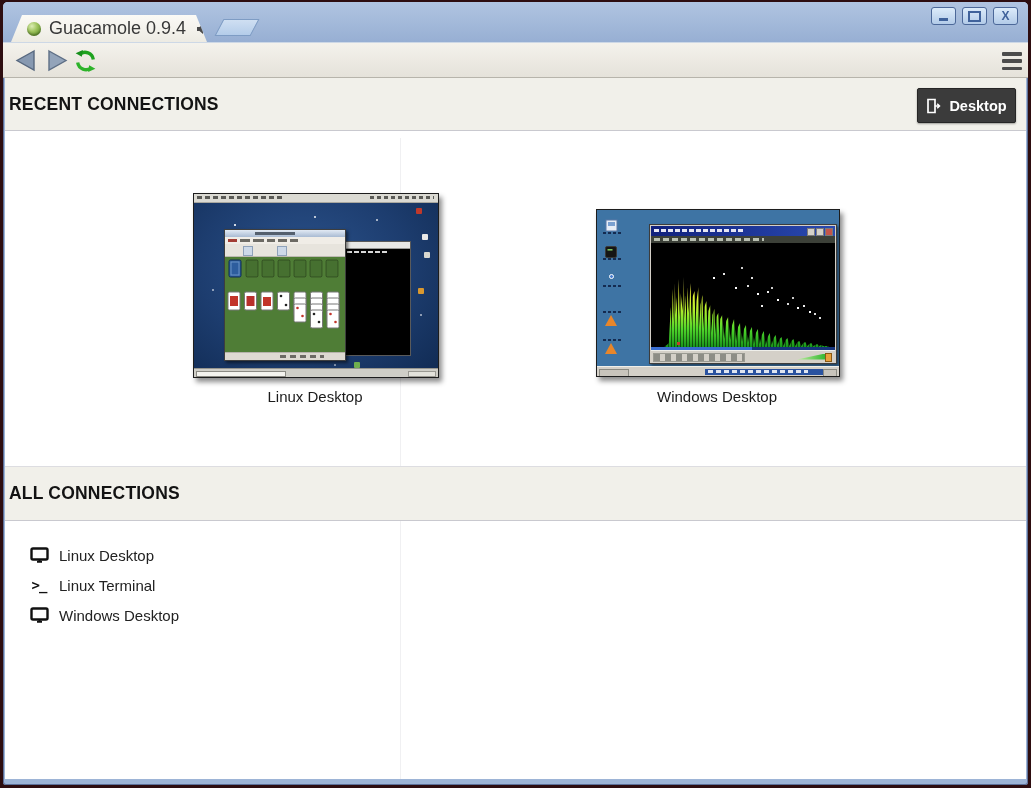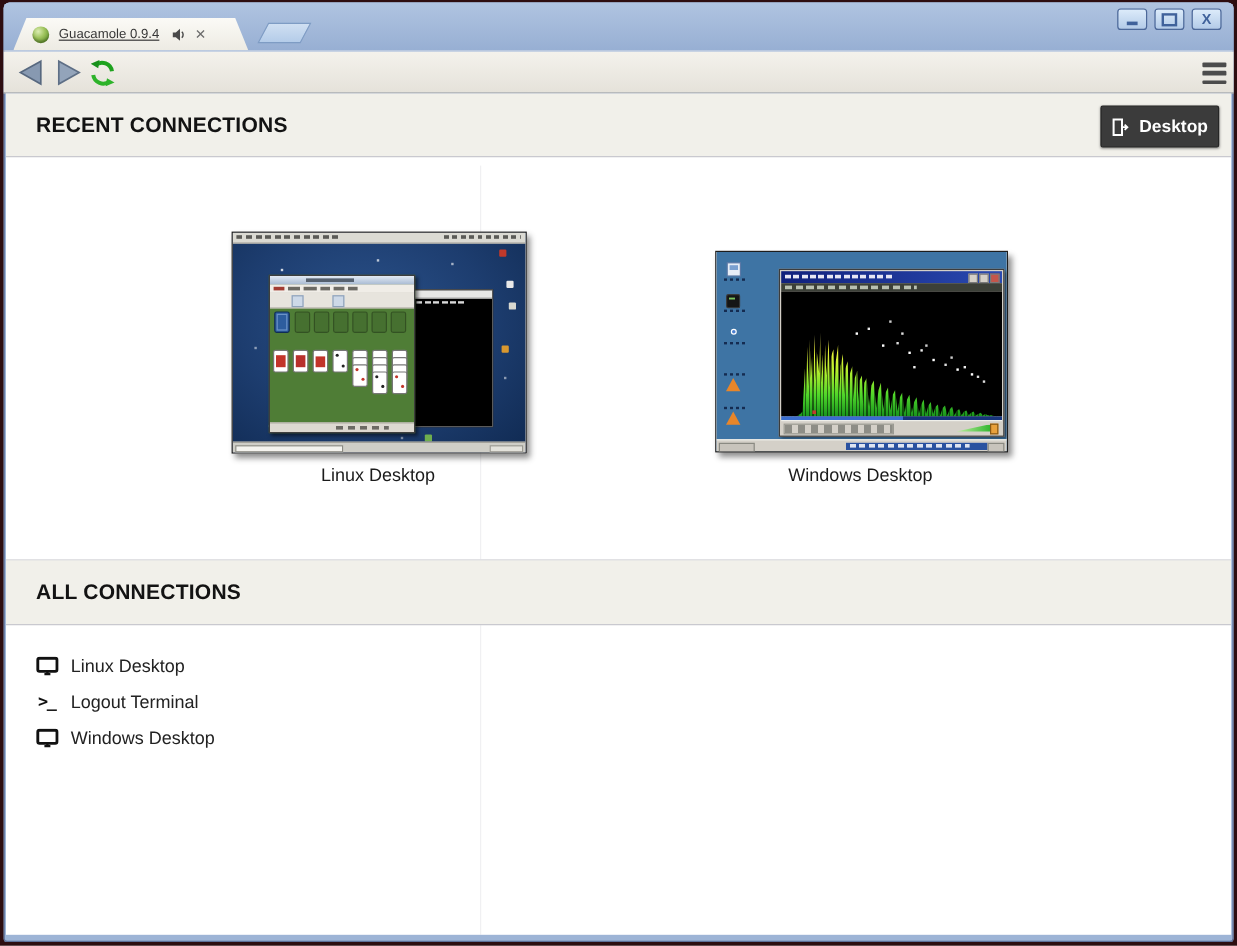--- a/index.html
+++ b/index.html
@@ -21,21 +21,21 @@
   .wbtn .x{color:#40629b;font-weight:bold;font-size:12px;line-height:1;}
 
   
   .tab{position:absolute;left:8px;top:13px;width:196px;height:27px;
     background:linear-gradient(#fbfaf6,#edebe3);
     clip-path:polygon(0 100%,11px 0,calc(100% - 11px) 0,100% 100%);
     display:flex;align-items:center;padding:0 14px 0 16px;box-sizing:border-box;cursor:pointer;}
   .favicon{width:14px;height:14px;border-radius:50%;flex:0 0 auto;
     background:radial-gradient(circle at 35% 30%,#dcedb4 0%,#9fc45e 40%,#6a9a33 75%,#547e27 100%);
     box-shadow:inset 0 -2px 2px rgba(0,0,0,.25);}
-  .tabtitle{font-size:11px;color:#383838;margin-left:8px;white-space:nowrap;text-decoration:underline;}
+  .tabtitle{font-size:18px;color:#383838;margin-left:8px;white-space:nowrap;}
   .tab-audio{margin-left:10px;flex:0 0 auto;}
   .tabclose{margin-left:8px;color:#6d6d6d;font-size:15px;line-height:1;cursor:pointer;}
   .newtab{position:absolute;left:216px;top:17px;width:34px;height:15px;
     background:linear-gradient(#cfdff2,#b4cce9);border:1px solid #7e9cc4;transform:skewX(-28deg);cursor:pointer;}
 
   
   .toolbar{position:absolute;left:0;top:40px;width:100%;height:36px;
     background:linear-gradient(#f4f2ec,#e5e2da);border-top:1px solid #cdd8e6;border-bottom:1px solid #b7b4ab;box-sizing:border-box;}
   .navbtn{position:absolute;top:5px;width:26px;height:25px;cursor:pointer;}
   .urlbar{position:absolute;left:104px;top:5px;width:889px;height:26px;background:#fff;
@@ -50,21 +50,21 @@
   .star{color:#c9c9c9;font-size:17px;line-height:1;cursor:pointer;margin-right:10px;}
   .keyicon{cursor:pointer;}
   .menubtn{position:absolute;left:999px;top:9px;width:20px;height:18px;display:flex;flex-direction:column;justify-content:space-between;cursor:pointer;}
   .menubtn i{display:block;height:3.5px;background:#4c4c4c;border-radius:1px;}
 
   
   .content{position:absolute;left:2px;right:2px;top:76px;bottom:6px;background:#fff;overflow:hidden;}
   .artifact-line{position:absolute;left:395px;top:60px;bottom:0;width:1px;background:rgba(130,130,150,.12);}
 
   .section-header{position:relative;height:53px;background:#f1f0ea;border-bottom:1px solid #c9c9cf;
-    display:flex;align-items:center;padding-left:25px;box-sizing:border-box;}
+    display:flex;align-items:center;padding-left:4px;box-sizing:border-box;}
   .section-header h2{margin:0;font-size:17.5px;letter-spacing:.2px;color:#131313;font-weight:bold;}
   .all-header{position:absolute;left:0;right:0;top:388px;height:55px;border-top:1px solid #dddde1;}
 
   .logout{position:absolute;right:10px;top:10px;width:97px;height:33px;background:#3b3b3b;border:1px solid #262626;
     border-radius:2px;box-shadow:0 1px 2px rgba(0,0,0,.35);display:flex;align-items:center;justify-content:center;gap:8px;
     color:#fff;font-size:14.5px;font-weight:bold;cursor:pointer;}
 
   .figure{position:absolute;cursor:pointer;}
   .thumb{position:relative;overflow:hidden;border:1px solid #1d1d1d;box-shadow:3px 4px 5px rgba(0,0,0,.45);}
   .caption{position:absolute;text-align:center;font-size:15px;color:#1b1b1b;cursor:pointer;}
@@ -397,21 +397,21 @@
                 <rect x="1.5" y="1.5" width="16" height="11" rx="1.5" fill="none" stroke="#111" stroke-width="2.4"></rect>
                 <path d="M7 14.8h5M9.5 12.5v2" stroke="#111" stroke-width="2"></path>
               </svg>
           </span>
           <span class="clabel">Linux Desktop</span>
         </div>
         <div class="conn-row">
           <span class="cicon">
             <span class="term-glyph">&gt;_</span>
           </span>
-          <span class="clabel">Logout Terminal</span>
+          <span class="clabel">Linux Terminal</span>
         </div>
         <div class="conn-row">
           <span class="cicon">
             <svg width="19" height="17" viewBox="0 0 19 17">
                 <rect x="1.5" y="1.5" width="16" height="11" rx="1.5" fill="none" stroke="#111" stroke-width="2.4"></rect>
                 <path d="M7 14.8h5M9.5 12.5v2" stroke="#111" stroke-width="2"></path>
               </svg>
           </span>
           <span class="clabel">Windows Desktop</span>
         </div>

